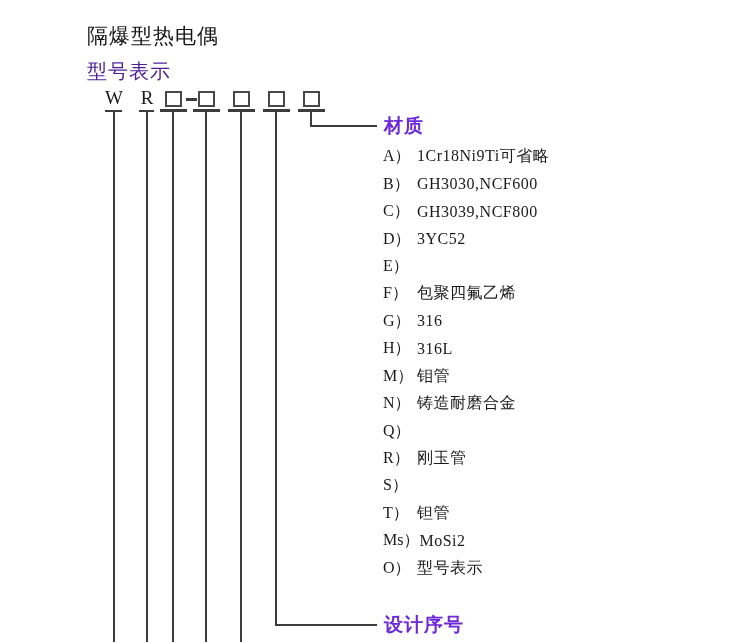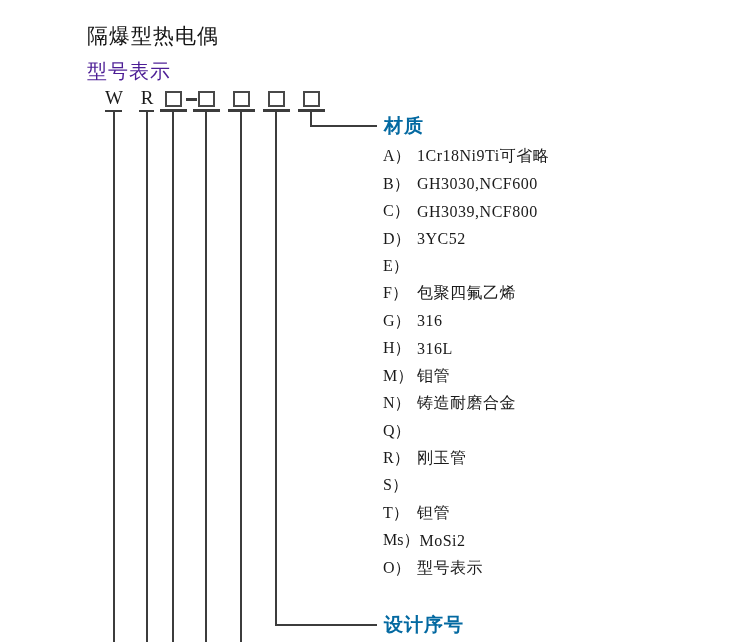--- a/index.html
+++ b/index.html
@@ -71,21 +71,21 @@
   .elbow {
     box-sizing: border-box;
     border-left: 2px solid #3c3c3c;
     border-bottom: 2px solid #3c3c3c;
   }
   .elbow-materials { left: 310px; top: 112px; width: 67px; height: 15px; }
   .elbow-serial    { left: 275px; top: 112px; width: 102px; height: 514px; }
 
   .callout-label {
     font-family: "Liberation Sans", "DejaVu Sans", sans-serif;
-    font-weight: bold; font-size: 19px; color: #0369a1;
+    font-weight: bold; font-size: 19px; color: #6d28d9;
     letter-spacing: 1px;
   }
   .lbl-materials { left: 384px; top: 113px; }
   .lbl-serial    { left: 384px; top: 612px; }
 
   
   .mat-list { left: 383px; top: 143px; width: 340px; }
   .mat-row {
     display: flex; align-items: center;
     height: 27.45px; font-size: 16px; color: #1a1a1a;

